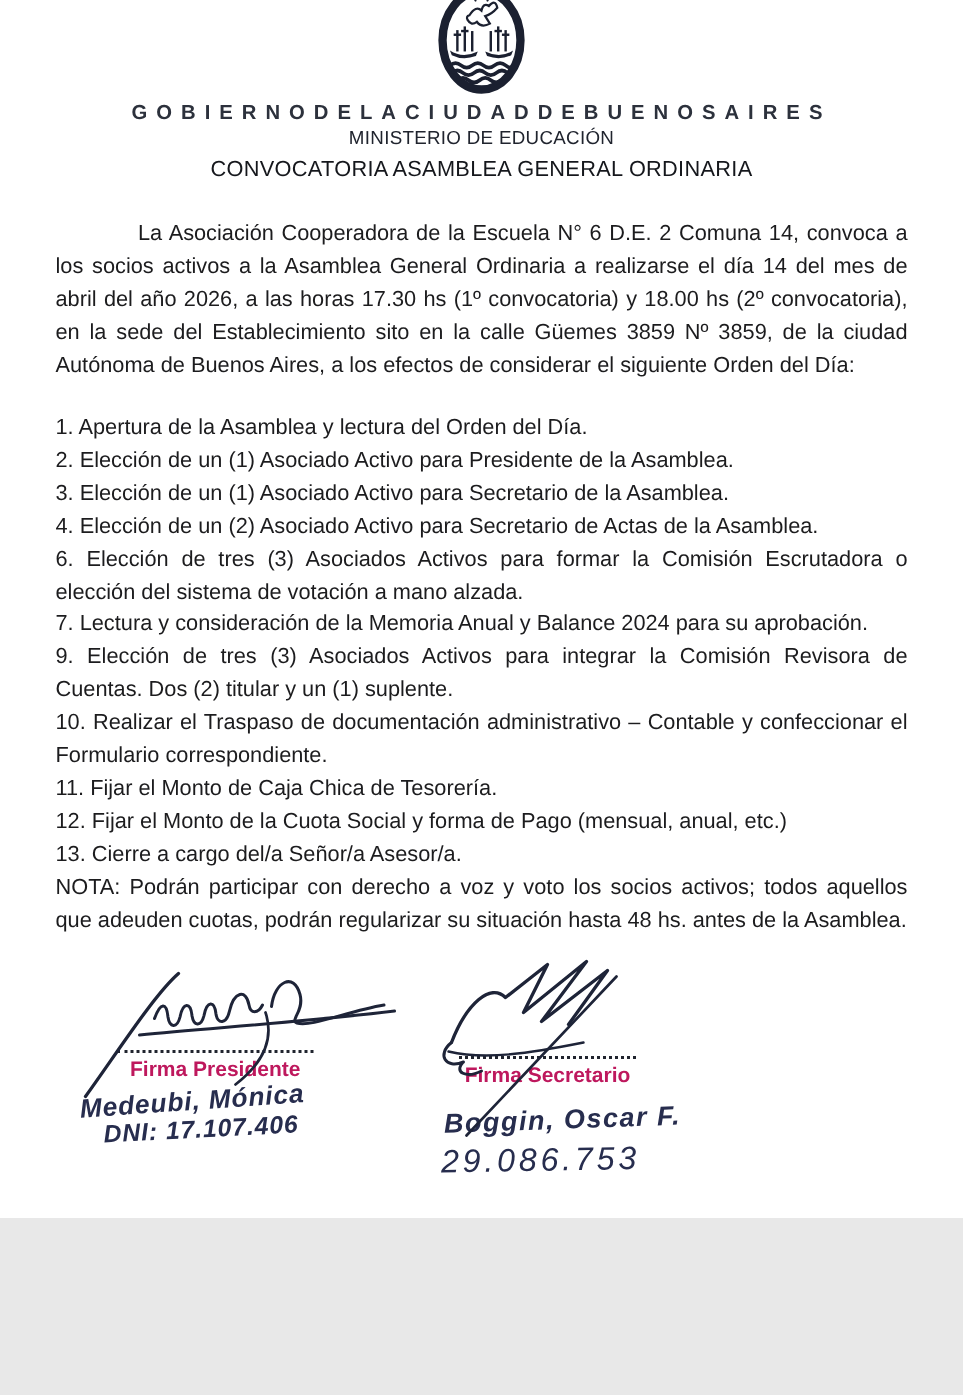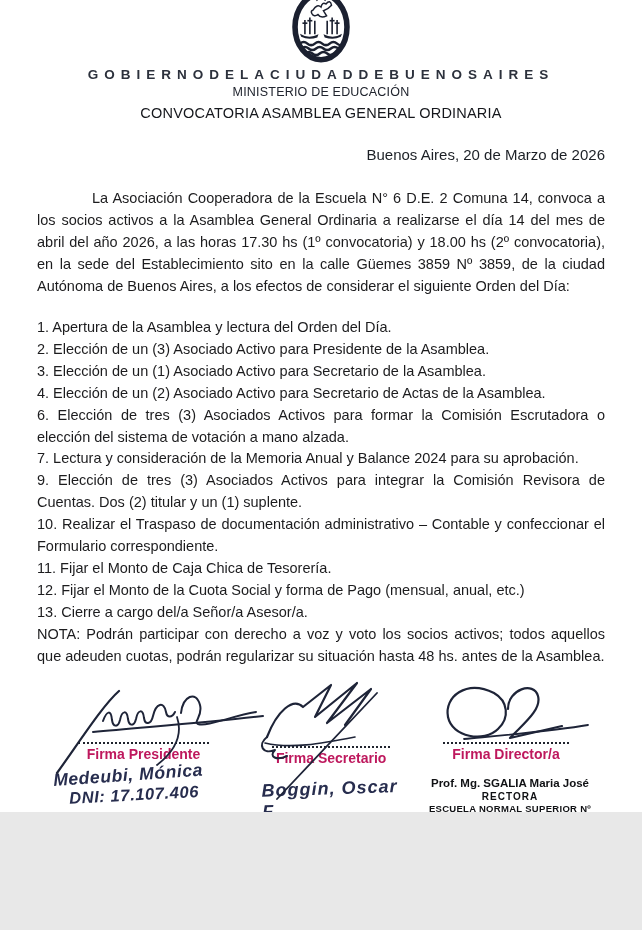--- a/index.html
+++ b/index.html
@@ -115,27 +115,26 @@
           <path d="M18,93 q6,-5 12,0 t12,0 t12,0 t12,0 t12,0"></path>
           <path d="M24,101 q6,-5 12,0 t12,0 t12,0 t12,0"></path>
         </g>
       </svg>
     </div>
 
     <div class="gov-line">GOBIERNODELACIUDADDEBUENOSAIRES</div>
     <div class="ministry-line">MINISTERIO DE EDUCACIÓN</div>
     <div class="title-line">CONVOCATORIA ASAMBLEA GENERAL ORDINARIA</div>
 
-    <div class="dateline">Buenos Aires, 20 de Marzo de 2026</div>
 
     <p class="intro">La Asociación Cooperadora de la Escuela N° 6 D.E. 2 Comuna 14, convoca a los socios activos a la Asamblea General Ordinaria a realizarse el día 14 del mes de abril del año 2026, a las horas 17.30 hs (1º convocatoria) y 18.00 hs (2º convocatoria), en la sede del Establecimiento sito en la calle Güemes 3859 Nº 3859, de la ciudad Autónoma de Buenos Aires, a los efectos de considerar el siguiente Orden del Día:</p>
 
     <div class="items">
       <p>1. Apertura de la Asamblea y lectura del Orden del Día.</p>
-      <p>2. Elección de un (3) Asociado Activo para Presidente de la Asamblea.</p>
+      <p>2. Elección de un (1) Asociado Activo para Presidente de la Asamblea.</p>
       <p>3. Elección de un (1) Asociado Activo para Secretario de la Asamblea.</p>
       <p>4. Elección de un (2) Asociado Activo para Secretario de Actas de la Asamblea.</p>
       <p>6. Elección de tres (3) Asociados Activos para formar la Comisión Escrutadora o elección del sistema de votación a mano alzada.</p>
       <p>7. Lectura y consideración de la Memoria Anual y Balance 2024 para su aprobación.</p>
       <p>9. Elección de tres (3) Asociados Activos para integrar la Comisión Revisora de Cuentas. Dos (2) titular y un (1) suplente.</p>
       <p>10. Realizar el Traspaso de documentación administrativo – Contable y confeccionar el Formulario correspondiente.</p>
       <p>11. Fijar el Monto de Caja Chica de Tesorería.</p>
       <p>12. Fijar el Monto de la Cuota Social y forma de Pago (mensual, anual, etc.)</p>
       <p>13. Cierre a cargo del/a Señor/a Asesor/a.</p>
       <p class="nota">NOTA: Podrán participar con derecho a voz y voto los socios activos; todos aquellos que adeuden cuotas, podrán regularizar su situación hasta 48 hs. antes de la Asamblea.</p>
@@ -163,30 +162,16 @@
           <path d="M12,58 C22,32 38,18 48,28 L76,6 L60,38 L102,4 L72,44 L116,10 L90,46" stroke-width="2.2"></path>
           <path d="M122,14 L22,120" stroke-width="1.8"></path>
           <path d="M10,64 C35,70 65,65 100,58" stroke-width="1.6"></path>
         </svg>
         <div class="sig-rule"></div>
         <div class="sig-label">Firma Secretario</div>
         <div class="hand hand-name">Boggin, Oscar F.</div>
         <div class="hand hand-dni">29.086.753</div>
       </div>
 
-      <div class="sig-col c3">
-        <svg class="scribble" style="left:16px; top:-8px;" width="155" height="74" viewBox="0 0 155 74" aria-hidden="true">
-          <path d="M58,12 C30,-2 8,16 12,36 C16,56 48,62 62,48 C74,37 72,20 58,12 Z" stroke-width="2.2"></path>
-          <path d="M72,28 C72,8 98,0 102,15 C106,29 86,44 74,57 L126,45" stroke-width="2.2"></path>
-          <path d="M28,58 C70,54 118,50 152,44" stroke-width="1.8"></path>
-        </svg>
-        <div class="sig-rule"></div>
-        <div class="sig-label">Firma Director/a</div>
-        <div class="stamp">
-          <div class="stamp-l1">Prof. Mg. SGALIA Maria José</div>
-          <div class="stamp-l2">RECTORA</div>
-          <div class="stamp-l3">ESCUELA NORMAL SUPERIOR Nº</div>
-        </div>
-      </div>
 
     </div>
   </div>
 </div>
 
 </body></html>

